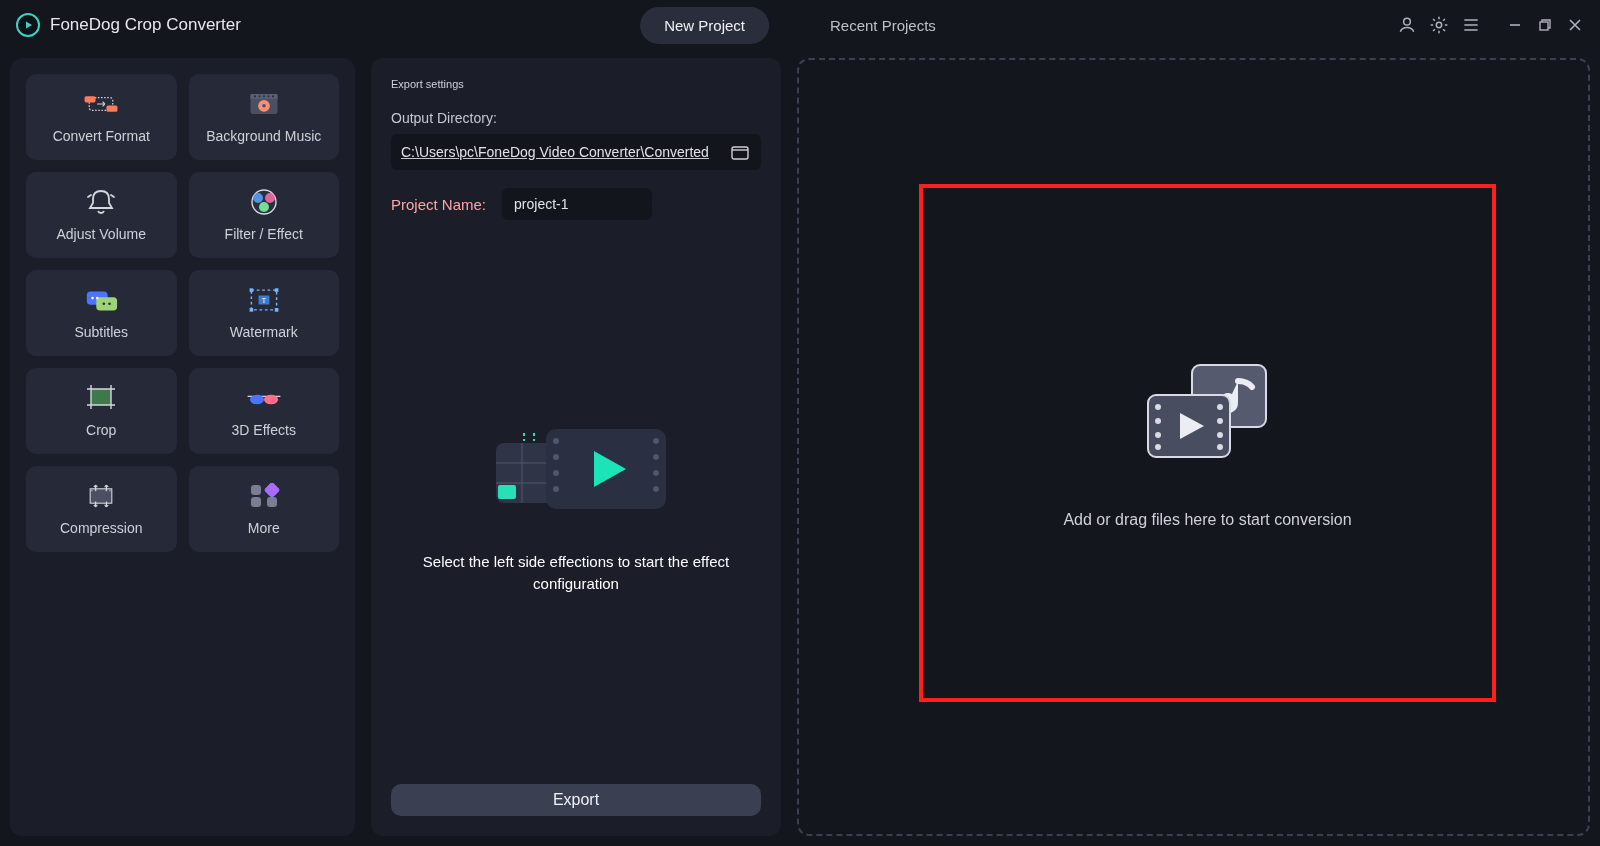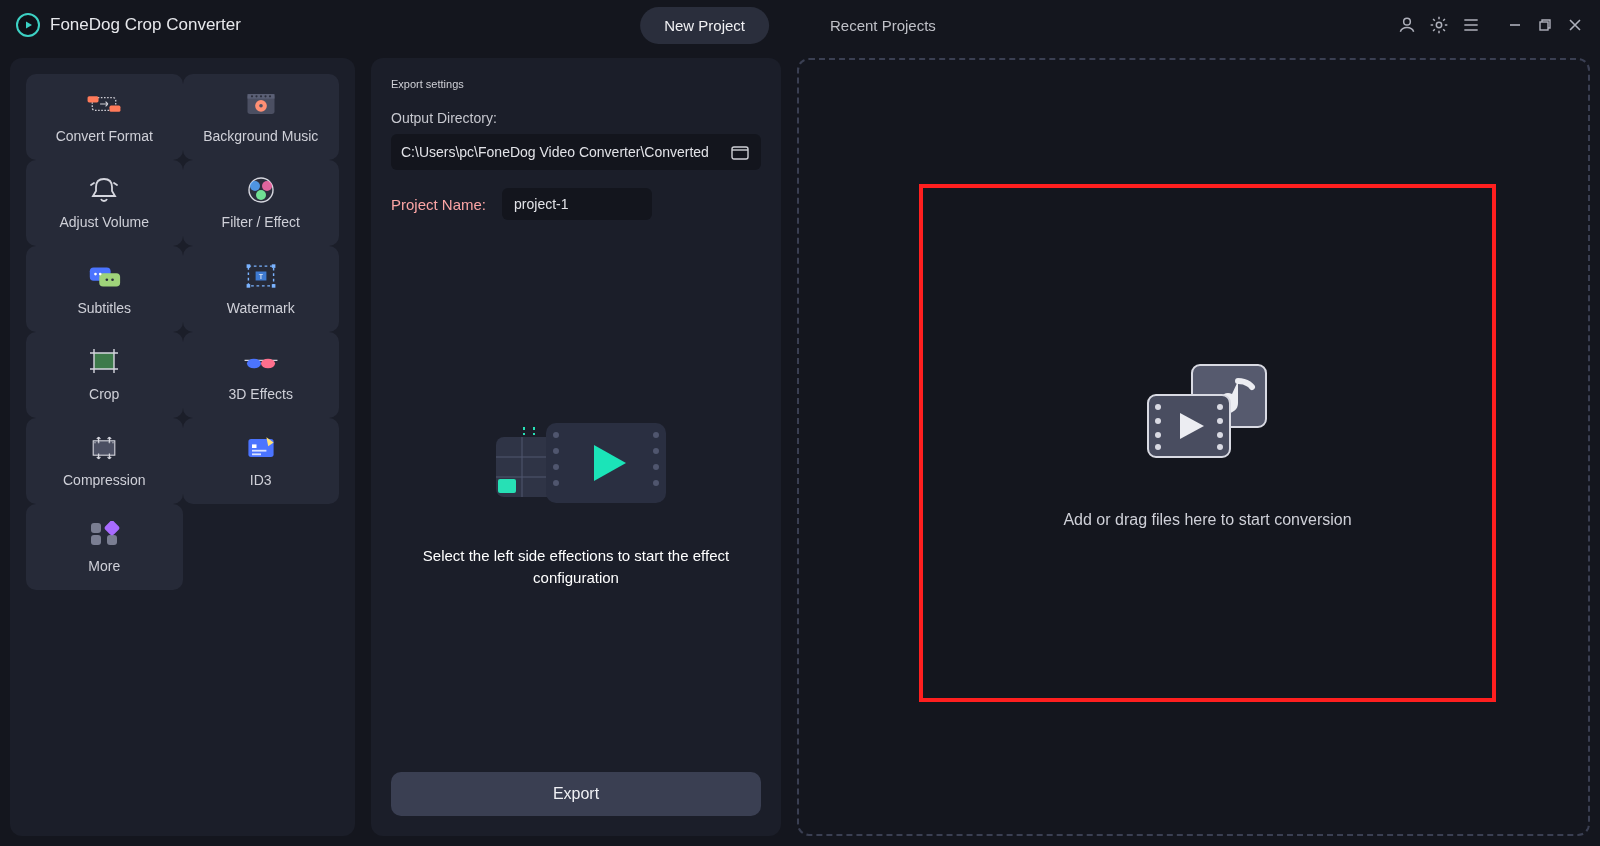--- a/index.html
+++ b/index.html
@@ -84,21 +84,21 @@
   
   .sidebar {
     width: 345px;
     background: #1b1e29;
     border-radius: 12px;
     padding: 16px;
   }
   .grid {
     display: grid;
     grid-template-columns: 1fr 1fr;
-    gap: 0;
+    gap: 12px;
   }
   .tool {
     background: #262a38;
     border-radius: 10px;
     height: 86px;
     display: flex;
     flex-direction: column;
     align-items: center;
     justify-content: center;
     gap: 10px;
@@ -136,20 +136,21 @@
     margin-bottom: 8px;
   }
   .path-row {
     display: flex;
     align-items: center;
     background: #13151d;
     border-radius: 6px;
     height: 36px;
     padding: 0 10px;
     margin-bottom: 18px;
+    text-decoration: underline;
   }
   .path-row .path-input {
     flex: 1;
     background: transparent;
     border: none;
     outline: none;
     color: #e2e3e8;
     font-size: 14px;
   }
   .path-row .browse {
@@ -189,21 +190,21 @@
     text-align: center;
     padding: 0 24px;
   }
   .preview-hint {
     font-size: 15px;
     color: #ffffff;
     line-height: 1.5;
   }
 
   .export-btn {
-    height: 44px;
+    height: 32px;
     background: #3a3f52;
     border-radius: 10px;
     display: flex;
     align-items: center;
     justify-content: center;
     font-size: 16px;
     color: #f0f1f5;
     cursor: pointer;
   }
 
@@ -416,32 +417,20 @@
               <circle cx="14" cy="8" r="1" fill="#9a9da9"></circle>
               <circle cx="26" cy="8" r="1" fill="#9a9da9"></circle>
               <circle cx="30" cy="8" r="1" fill="#9a9da9"></circle>
             <path d="M14 2v6M26 2v6M14 26v-6M26 26v-6" stroke="#d5d6de" stroke-width="1.4"></path>
             <path d="M14 2l-2 2M14 2l2 2M26 2l-2 2M26 2l2 2M14 26l-2-2M14 26l2-2M26 26l-2-2M26 26l2-2" stroke="#d5d6de" stroke-width="1.2"></path>
           </svg>
         </span>
         <span class="tlabel">Compression</span>
       </div>
 
-      <div class="tool">
-        <span class="glyph">
-          <svg width="40" height="28" viewBox="0 0 40 28">
-            <rect x="6" y="4" width="28" height="20" rx="3" fill="#4b74ff"></rect>
-            <path d="M26 2l8 6-6 4Z" fill="#ffe27a"></path>
-            <rect x="10" y="10" width="5" height="4" fill="#fff"></rect>
-            <rect x="10" y="16" width="16" height="2" fill="#fff" opacity=".8"></rect>
-            <rect x="10" y="20" width="10" height="2" fill="#fff" opacity=".8"></rect>
-          </svg>
-        </span>
-        <span class="tlabel">ID3</span>
-      </div>
 
 
       <div class="tool">
         <span class="glyph">
           <svg width="34" height="26" viewBox="0 0 34 26">
             <rect x="4" y="2" width="10" height="10" rx="3" fill="#7a7e92"></rect>
             <rect x="20" y="14" width="10" height="10" rx="3" fill="#7a7e92"></rect>
             <rect x="4" y="14" width="10" height="10" rx="3" fill="#7a7e92"></rect>
             <rect x="19" y="1" width="12" height="12" rx="3" fill="#a86bff" transform="rotate(45 25 7)"></rect>
           </svg>

